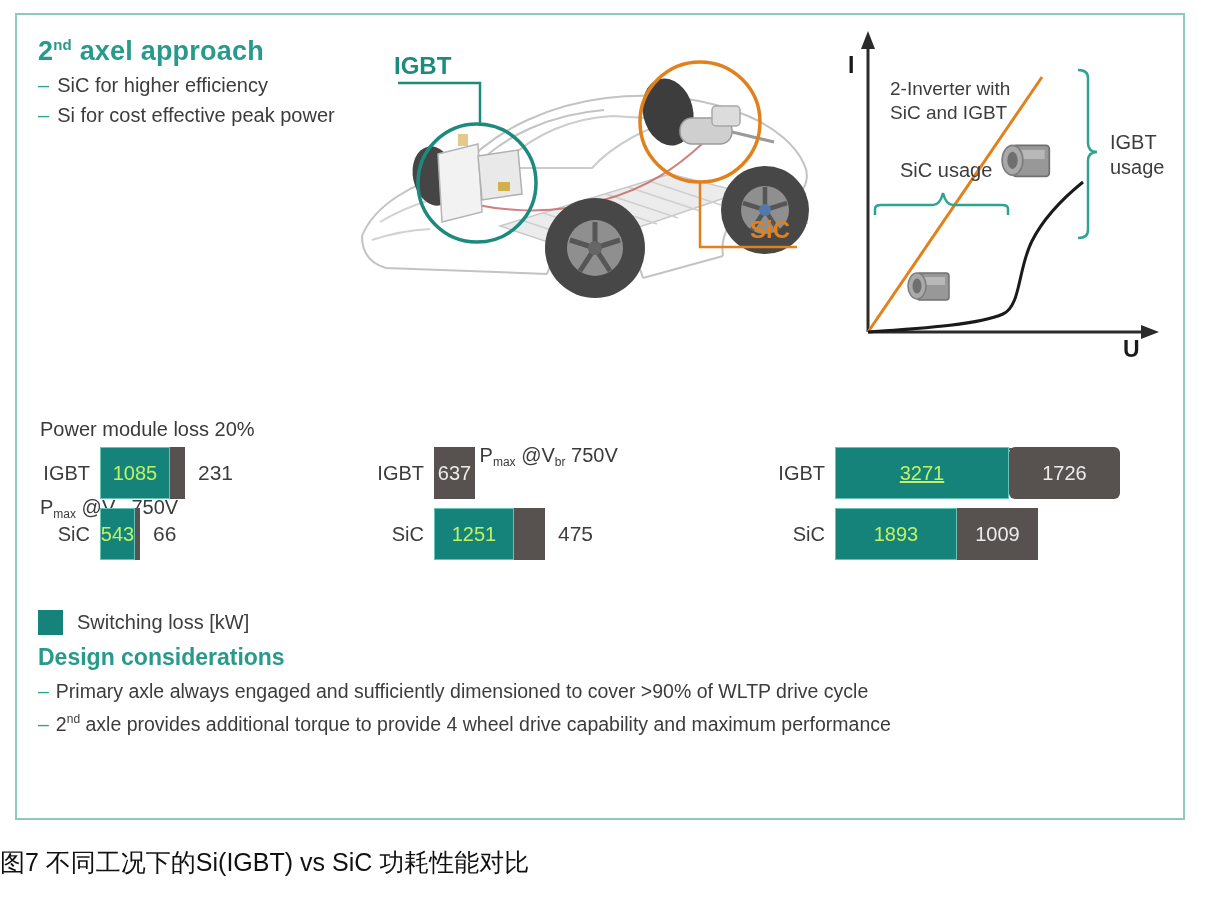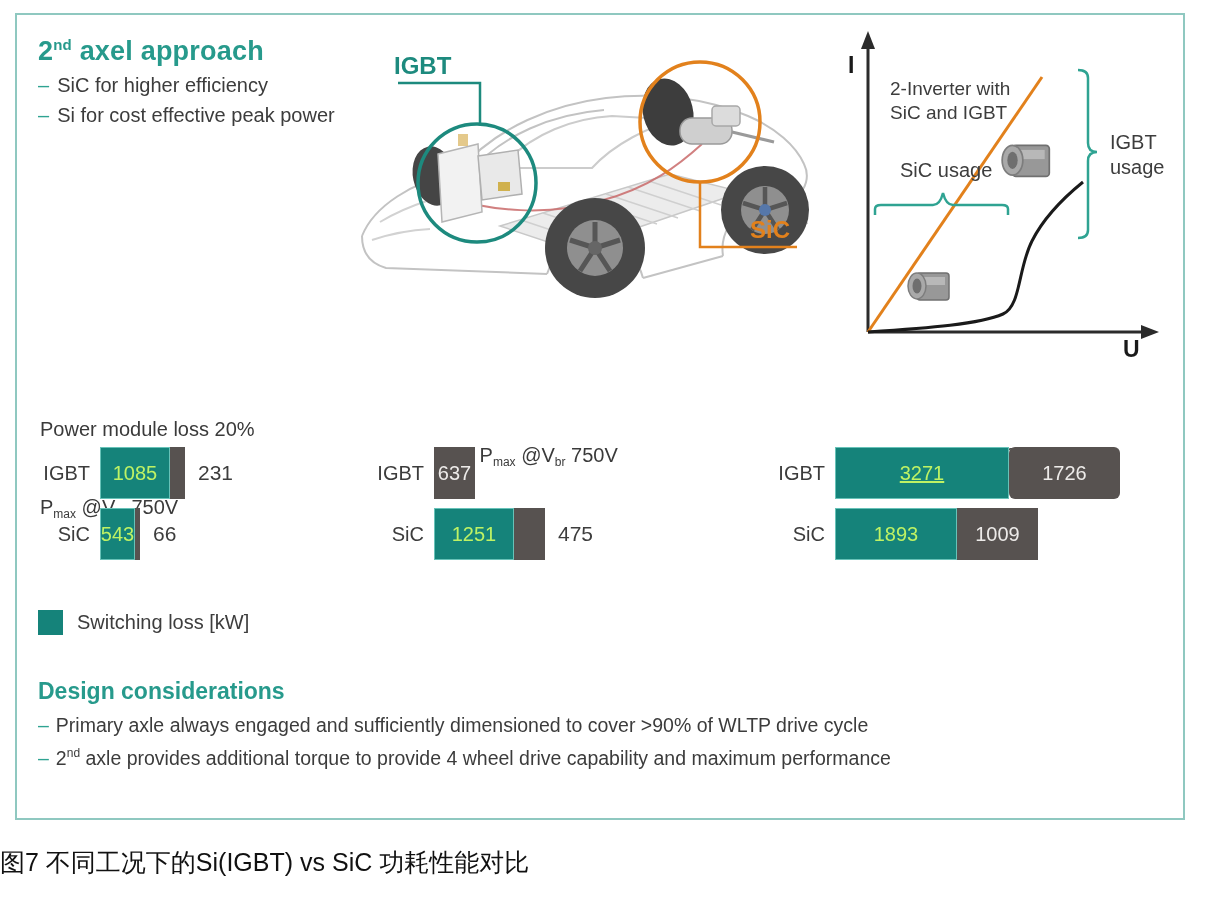--- a/index.html
+++ b/index.html
@@ -31,21 +31,21 @@
   .out-label { line-height:52px; margin-left:13px; font-size:21px; color:#3d3d3d; }
 
   
   .legend-item { position:absolute; top:610px; display:flex; align-items:center; }
   .swatch { width:25px; height:25px; display:inline-block; }
   .sw-teal { background:#15837a; }
   .sw-gray { background:#575250; }
   .legend-item span.lbl { margin-left:14px; font-size:20px; color:#3d3d3d; }
 
   
-  .design { position:absolute; left:38px; top:678px; }
+  .design { position:absolute; left:38px; top:644px; }
   .design h3 { color:#279a8c; font-size:23px; font-weight:bold; }
   .d-bullet { margin-top:9px; font-size:19.5px; color:#3c3c3c; }
   .d-bullet .dash { color:#2fa392; margin-right:7px; }
   .d-bullet sup { font-size:12px; vertical-align:super; }
 
   .caption { position:absolute; left:0; top:846px; width:100%; text-align:left;
              font-size:25px; color:#111111; }
 
   svg text { font-family:"Liberation Sans", sans-serif; }
   .svg-ann { font-size:19px; fill:#3d3d3d; }

